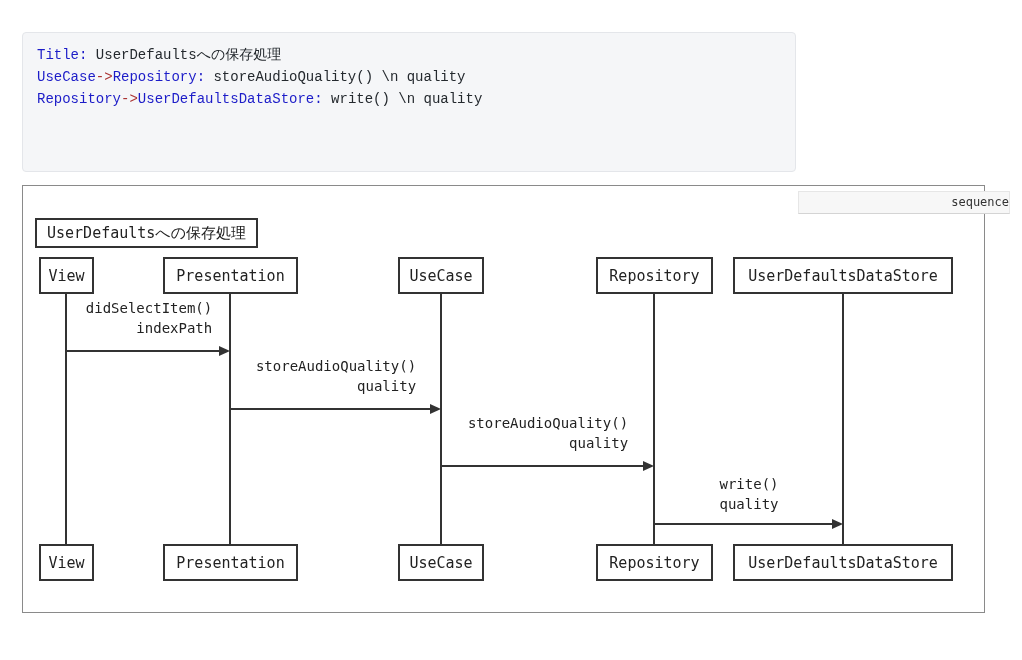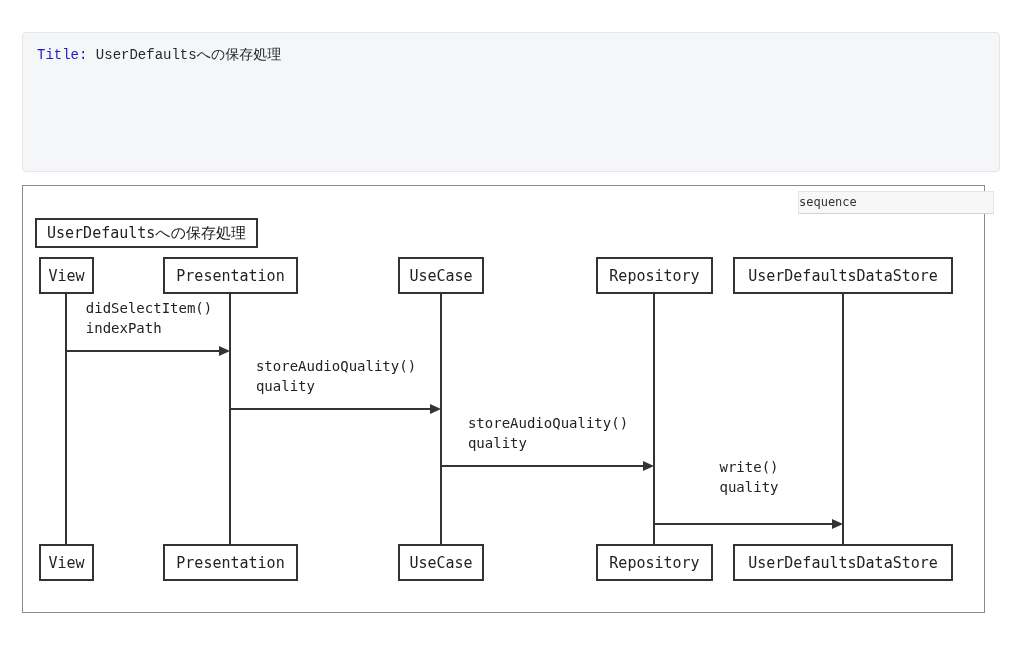--- a/index.html
+++ b/index.html
@@ -4,75 +4,77 @@
 <style>
   * { margin:0; padding:0; box-sizing:border-box; }
   html,body { background:#ffffff; }
   body {
     width:1022px; height:660px; position:relative; overflow:hidden;
     font-family:"DejaVu Sans Mono", monospace;
   }
 
   
   .code-block {
-    position:absolute; left:22px; top:32px; width:978px; height:140px;
+    position:absolute; left:22px; top:32px; width:774px; height:140px;
     background:#f5f6f8; border:1px solid #e4e6ea; border-radius:4px;
     padding:11px 14px; overflow:hidden;
   }
   .code-line {
     font:14px/22px "Liberation Mono", "DejaVu Sans Mono", monospace;
     color:#24292e; white-space:pre;
   }
   .code-line .kw { color:#1c1cc8; }
   .code-line .ar { color:#aa3333; }
 
   
   .diagram {
     position:absolute; left:22px; top:185px; width:963px; height:428px;
     background:#ffffff; border:1px solid #8a8a8a;
   }
   .seq-tab {
-    position:absolute; left:775px; top:5px; width:196px; height:23px;
+    position:absolute; left:775px; top:5px; width:212px; height:23px;
     background:#f7f7f7; border:1px solid #e6e6e6; border-bottom:1px solid #d4d4d4;
-    font:12px/21px "DejaVu Sans Mono", monospace; color:#333; text-align:left;
+    font:12px/21px "DejaVu Sans Mono", monospace; color:#333; text-align:right;
     cursor:pointer;
   }
   .dg-title {
     position:absolute; left:12px; top:32px; height:30px;
     border:2px solid #333; background:#fff; padding:0 10px;
     display:inline-flex; align-items:center;
     font:15px "DejaVu Sans Mono", monospace; color:#222; white-space:nowrap;
   }
   .actor {
     position:absolute; height:37px;
     border:2px solid #333; background:#fff;
     display:flex; align-items:center; justify-content:center;
     font:15px "DejaVu Sans Mono", monospace; color:#222; white-space:nowrap;
   }
   .actor.top { top:71px; }
   .actor.bottom { top:358px; }
   .lifeline {
     position:absolute; width:2px; top:108px; height:250px; background:#333;
   }
   .msg-label {
-    position:absolute; transform:translateX(-50%); text-align:left;
+    position:absolute; transform:translateX(-50%); text-align:right;
     font:14px/20px "DejaVu Sans Mono", monospace; color:#222; white-space:pre;
   }
   .msg-line { position:absolute; height:2px; background:#333; }
   .msg-head {
     position:absolute; width:0; height:0;
     border-top:5px solid transparent; border-bottom:5px solid transparent;
     border-left:11px solid #333;
   }
 </style>
 </head>
 <body>
 
 <div class="code-block">
   <div class="code-line"><span class="kw">Title:</span><span> UserDefaultsへの保存処理</span></div>
+  <div class="code-line"><span class="kw">UseCase</span><span class="ar">-&gt;</span><span class="kw">Repository:</span><span> storeAudioQuality() \n quality</span></div>
+  <div class="code-line"><span class="kw">Repository</span><span class="ar">-&gt;</span><span class="kw">UserDefaultsDataStore:</span><span> write() \n quality</span></div>
 </div>
 
 <div class="diagram">
 
   <div class="seq-tab">sequence</div>
 
   <div class="dg-title">UserDefaultsへの保存処理</div>
 
   <div class="actor top" style="left:16px;  width:55px;">View</div>
   <div class="actor top" style="left:140px; width:135px;">Presentation</div>
@@ -91,21 +93,21 @@
   <div class="msg-head" style="left:196px; top:160px;"></div>
 
   <div class="msg-label" style="left:313px; top:170px;"><div>storeAudioQuality()</div><div>quality</div></div>
   <div class="msg-line" style="left:207px; top:222px; width:200px;"></div>
   <div class="msg-head" style="left:407px; top:218px;"></div>
 
   <div class="msg-label" style="left:525px; top:227px;"><div>storeAudioQuality()</div><div>quality</div></div>
   <div class="msg-line" style="left:418px; top:279px; width:202px;"></div>
   <div class="msg-head" style="left:620px; top:275px;"></div>
 
-  <div class="msg-label" style="left:726px; top:271px;"><div>write()</div><div>quality</div></div>
+  <div class="msg-label" style="left:726px; top:288px;"><div>write()</div><div>quality</div></div>
   <div class="msg-line" style="left:631px; top:337px; width:178px;"></div>
   <div class="msg-head" style="left:809px; top:333px;"></div>
 
   <div class="actor bottom" style="left:16px;  width:55px;">View</div>
   <div class="actor bottom" style="left:140px; width:135px;">Presentation</div>
   <div class="actor bottom" style="left:375px; width:86px;">UseCase</div>
   <div class="actor bottom" style="left:573px; width:117px;">Repository</div>
   <div class="actor bottom" style="left:710px; width:220px;">UserDefaultsDataStore</div>
 
 </div>

